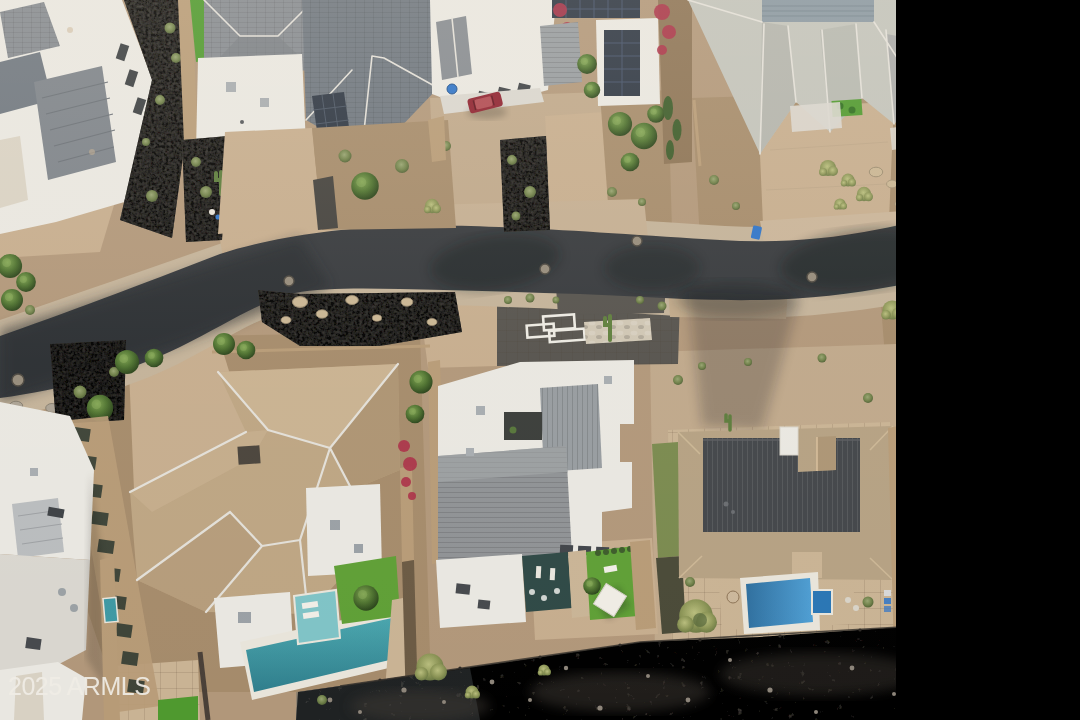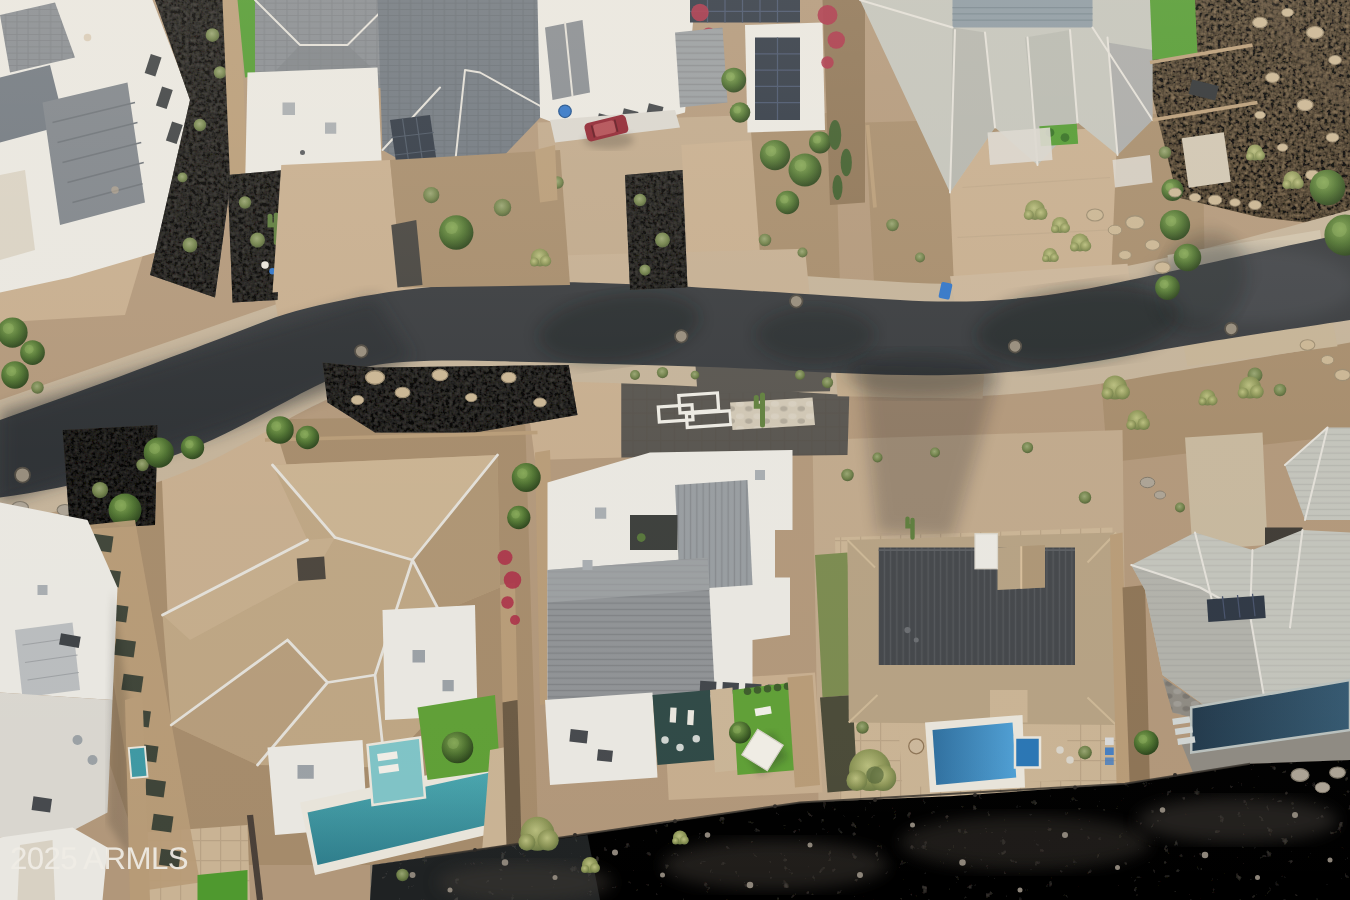--- a/index.html
+++ b/index.html
@@ -1,16 +1,16 @@
 <!DOCTYPE html>
 <html style="--ground: #b1977a; --ground_light: #c6ad8e; --dirt: #a58b6b; --dirt_dark: #8d7456; --asphalt: #36393d; --asphalt_shade: #24262a; --shoulder: #c3b299; --shoulder_pale: #cfc2ab; --gravel: #44423e; --paver_dark: #56534e; --paver_tan: #bfa88b; --travertine: #c9b394; --white_roof: #e9e7e1; --white_dim: #d9d6cf; --gray_roof: #868b91; --gray_roof_dark: #6f7780; --metal_roof: #979ca0; --pale_roof: #c2c3bb; --pale_roof_shade: #a9aaa3; --ridge_cap: #e2dfd8; --tan_roof: #bda583; --tan_roof_light: #cbb494; --tan_roof_dark: #a78d6c; --tan_tile: #b5a183; --charcoal_roof: #43464a; --wall_tan: #b79b77; --turf: #4f992f; --lawn: #5f9f36; --tree_green: #3d5c2b; --sage: #9aa468; --pool_teal: #3e98a3; --pool_teal_light: #7fc3c6; --pool_blue: #3e8fc9; --pool_navy: #274053; --patio_dark: #2f4946; --stone_band: #8e8a82; --rocky: #55504a; --hillside: #9c825f; --watermark_white: #f0ede6; --red_bougainvillea: #ab3148; --red_car: #8e2230; --blue_bin: #2f74c8; --solar_panel: #2e3744; --metal_deck: #8a98a2;"><head>
 <meta charset="utf-8">
 <style>
   html,body{margin:0;padding:0;background:#000;}
-  #stage{position:relative;width:1080px;height:720px;overflow:hidden;font-family:"Liberation Sans",sans-serif;}
+  #stage{position:relative;width:896px;height:720px;overflow:hidden;font-family:"Liberation Sans",sans-serif;}
   svg{display:block}
   .f-ground{fill:var(--ground)} .f-ground_light{fill:var(--ground_light)} .f-dirt{fill:var(--dirt)}
   .f-dirt_dark{fill:var(--dirt_dark)} .f-asphalt{fill:var(--asphalt)} .f-asphalt_shade{fill:var(--asphalt_shade)}
   .f-shoulder{fill:var(--shoulder)} .f-shoulder_pale{fill:var(--shoulder_pale)} .f-gravel{fill:var(--gravel)}
   .f-paver_dark{fill:var(--paver_dark)} .f-paver_tan{fill:var(--paver_tan)} .f-travertine{fill:var(--travertine)}
   .f-white_roof{fill:var(--white_roof)} .f-white_dim{fill:var(--white_dim)} .f-gray_roof{fill:var(--gray_roof)}
   .f-gray_roof_dark{fill:var(--gray_roof_dark)} .f-metal_roof{fill:var(--metal_roof)} .f-pale_roof{fill:var(--pale_roof)}
   .f-pale_roof_shade{fill:var(--pale_roof_shade)} .f-tan_roof{fill:var(--tan_roof)} .f-tan_roof_light{fill:var(--tan_roof_light)}
   .f-tan_roof_dark{fill:var(--tan_roof_dark)} .f-tan_tile{fill:var(--tan_tile)} .f-charcoal_roof{fill:var(--charcoal_roof)}
   .f-wall_tan{fill:var(--wall_tan)} .f-turf{fill:var(--turf)} .f-lawn{fill:var(--lawn)}

